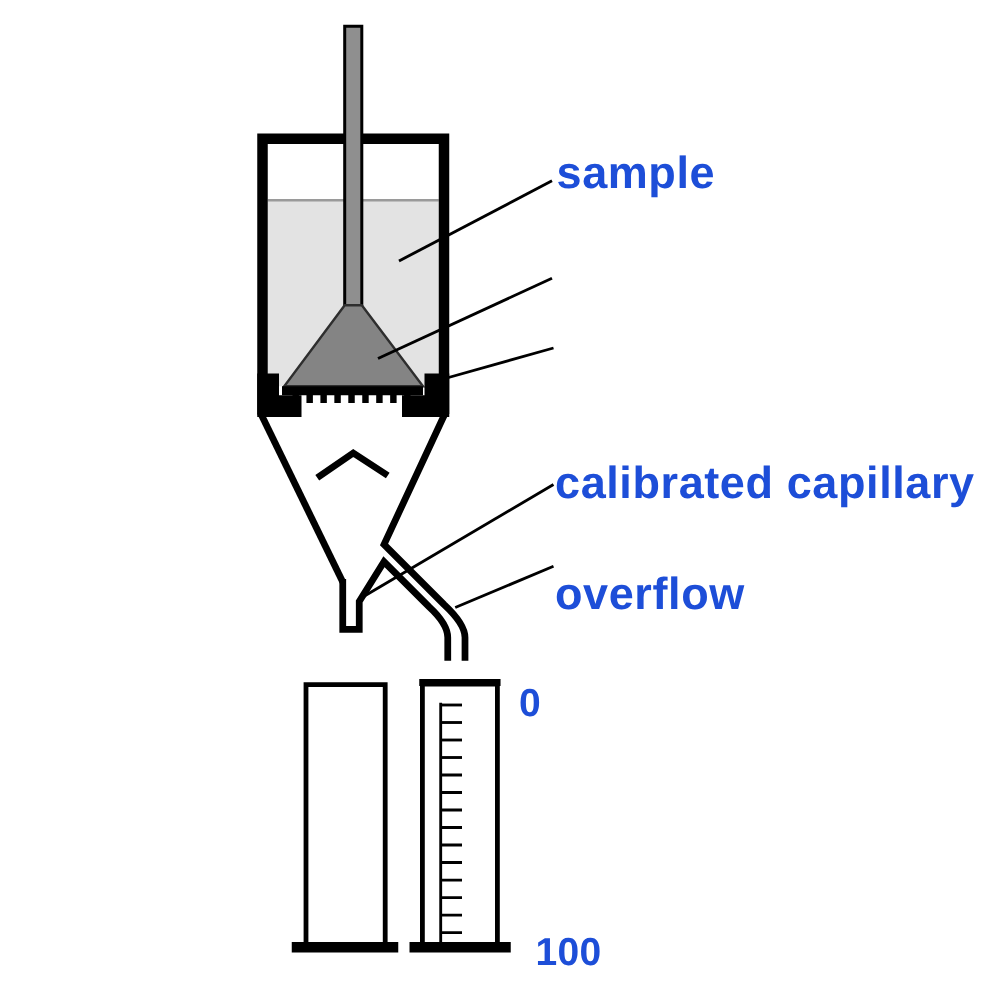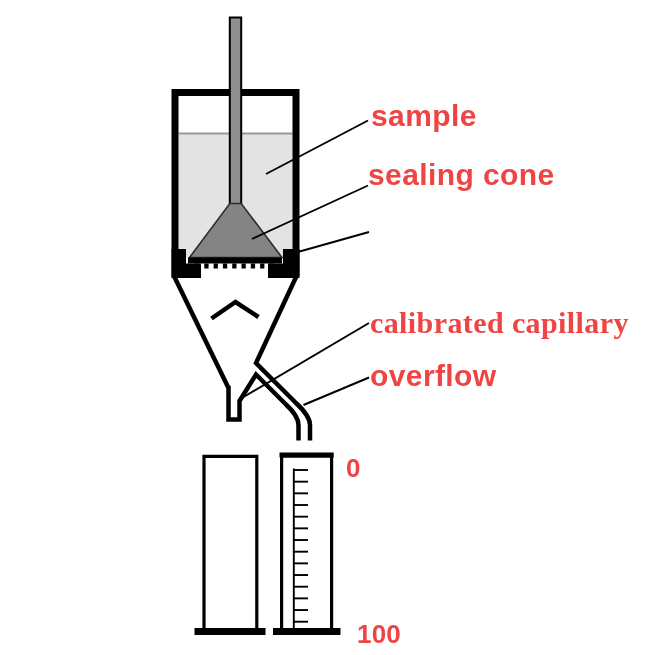--- a/index.html
+++ b/index.html
@@ -3,27 +3,27 @@
 <meta charset="utf-8">
 <style>
   html,body{margin:0;padding:0;background:#ffffff;}
   .stage{
     position:relative;width:669px;height:655px;background:#ffffff;
     font-family:"Liberation Sans", sans-serif;overflow:hidden;
   }
   .stage svg{position:absolute;left:0;top:0;}
   .lbl{
     position:absolute;font-weight:bold;font-size:30px;line-height:1;
-    letter-spacing:0.4px;color:#ef4444;white-space:nowrap;
+    letter-spacing:0.4px;color:#1d4ed8;white-space:nowrap;
   }
   .lbl-sample{left:371px;top:101px;}
   .lbl-sealing-cone{left:368px;top:160px;}
   .lbl-wire-screen{left:369px;top:221px;}
-  .lbl-calibrated-capillary{left:370px;top:308px;font-family:Liberation Serif, serif;}
-  .lbl-overflow{left:370px;top:361px;}
+  .lbl-calibrated-capillary{left:370px;top:308px;}
+  .lbl-overflow{left:370px;top:382px;}
   .num{font-size:26px;letter-spacing:0.2px;}
   .num-zero{left:346px;top:455px;}
   .num-hundred{left:345px;top:621px;margin-left:12px;}
 </style>
 </head>
 <body>
 
 <div class="stage">
 
   <svg width="669" height="655" viewBox="0 0 669 655">
@@ -87,18 +87,17 @@
     <g stroke="#000000" stroke-width="1.9">
       <line x1="368" y1="120.5" x2="266" y2="174"></line>
       <line x1="368" y1="185.5" x2="252" y2="239"></line>
       <line x1="369" y1="232" x2="292.5" y2="253.5"></line>
       <line x1="369" y1="323" x2="241" y2="398.5"></line>
       <line x1="369" y1="377.5" x2="303.5" y2="405"></line>
     </g>
   </svg>
 
   <div class="lbl lbl-sample">sample</div>
-  <div class="lbl lbl-sealing-cone">sealing cone</div>
   <div class="lbl lbl-calibrated-capillary">calibrated capillary</div>
   <div class="lbl lbl-overflow">overflow</div>
   <div class="lbl num num-zero">0</div>
   <div class="lbl num num-hundred">100</div>
 </div>
 
 </body></html>

